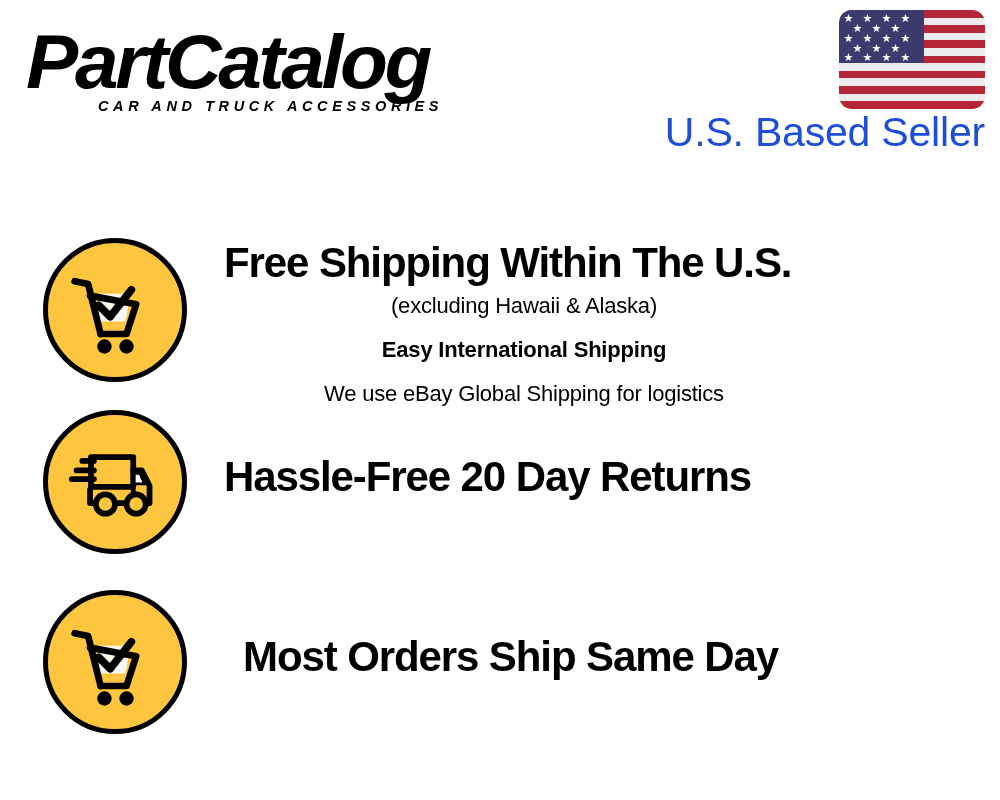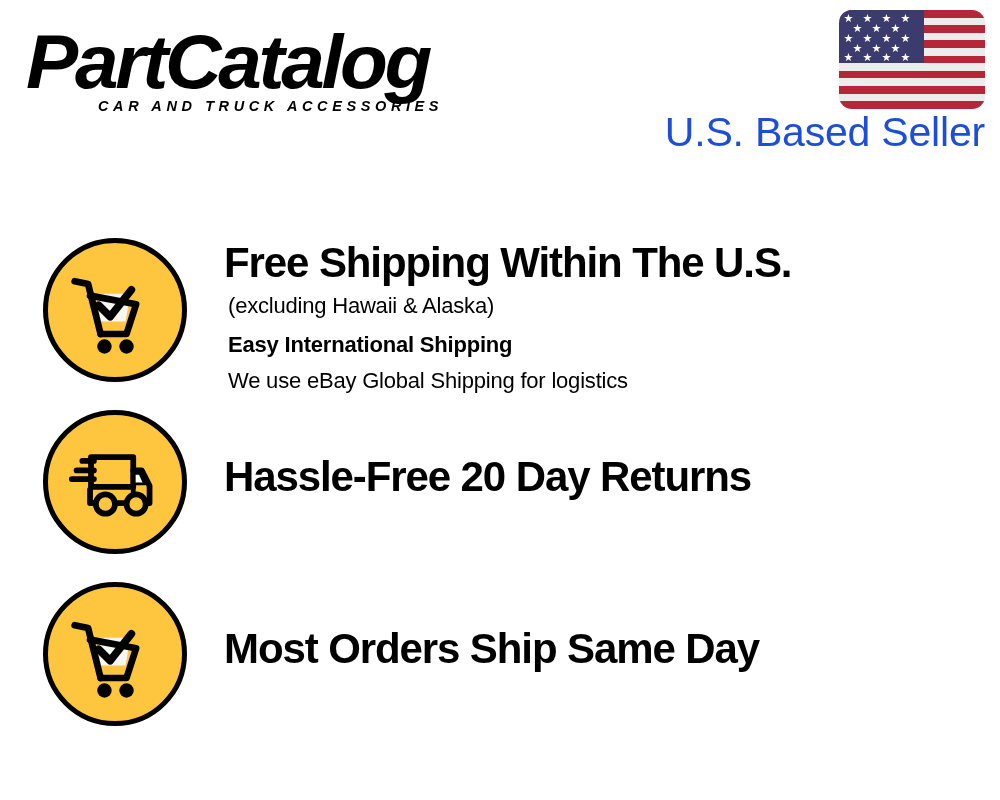--- a/index.html
+++ b/index.html
@@ -146,21 +146,21 @@
   .feature-row {
     position: absolute;
     left: 0;
     width: 824px;
     display: flex;
     align-items: flex-start;
   }
 
   .feature-row.row-0 { top: 0px; height: 170px; }
   .feature-row.row-1 { top: 172px; height: 170px; }
-  .feature-row.row-2 { top: 344px; height: 170px; }
+  .feature-row.row-2 { top: 352px; height: 170px; gap: 19px; }
 
   .icon-badge {
     position: relative;
     flex: 0 0 auto;
     margin-left: 43px;
     width: 144px;
     height: 144px;
     border-radius: 50%;
     background: #FEC63F;
     border: 5px solid #000000;
@@ -198,22 +198,23 @@
     margin: 0;
   }
 
   .feature-sub {
     font-family: "Liberation Sans", sans-serif;
     font-weight: normal;
     font-size: 22px;
     line-height: 32px;
     letter-spacing: -0.2px;
     color: #000000;
-    margin: 4px;
-    white-space: nowrap;
+    margin: 12px;
+    white-space: nowrap;
+    text-align: center;
   }
 
   .feature-sub.strong {
     font-weight: bold;
     margin-top: 7px;
   }
 
   .feature-sub.lead {
     margin-top: 2px;
   }

